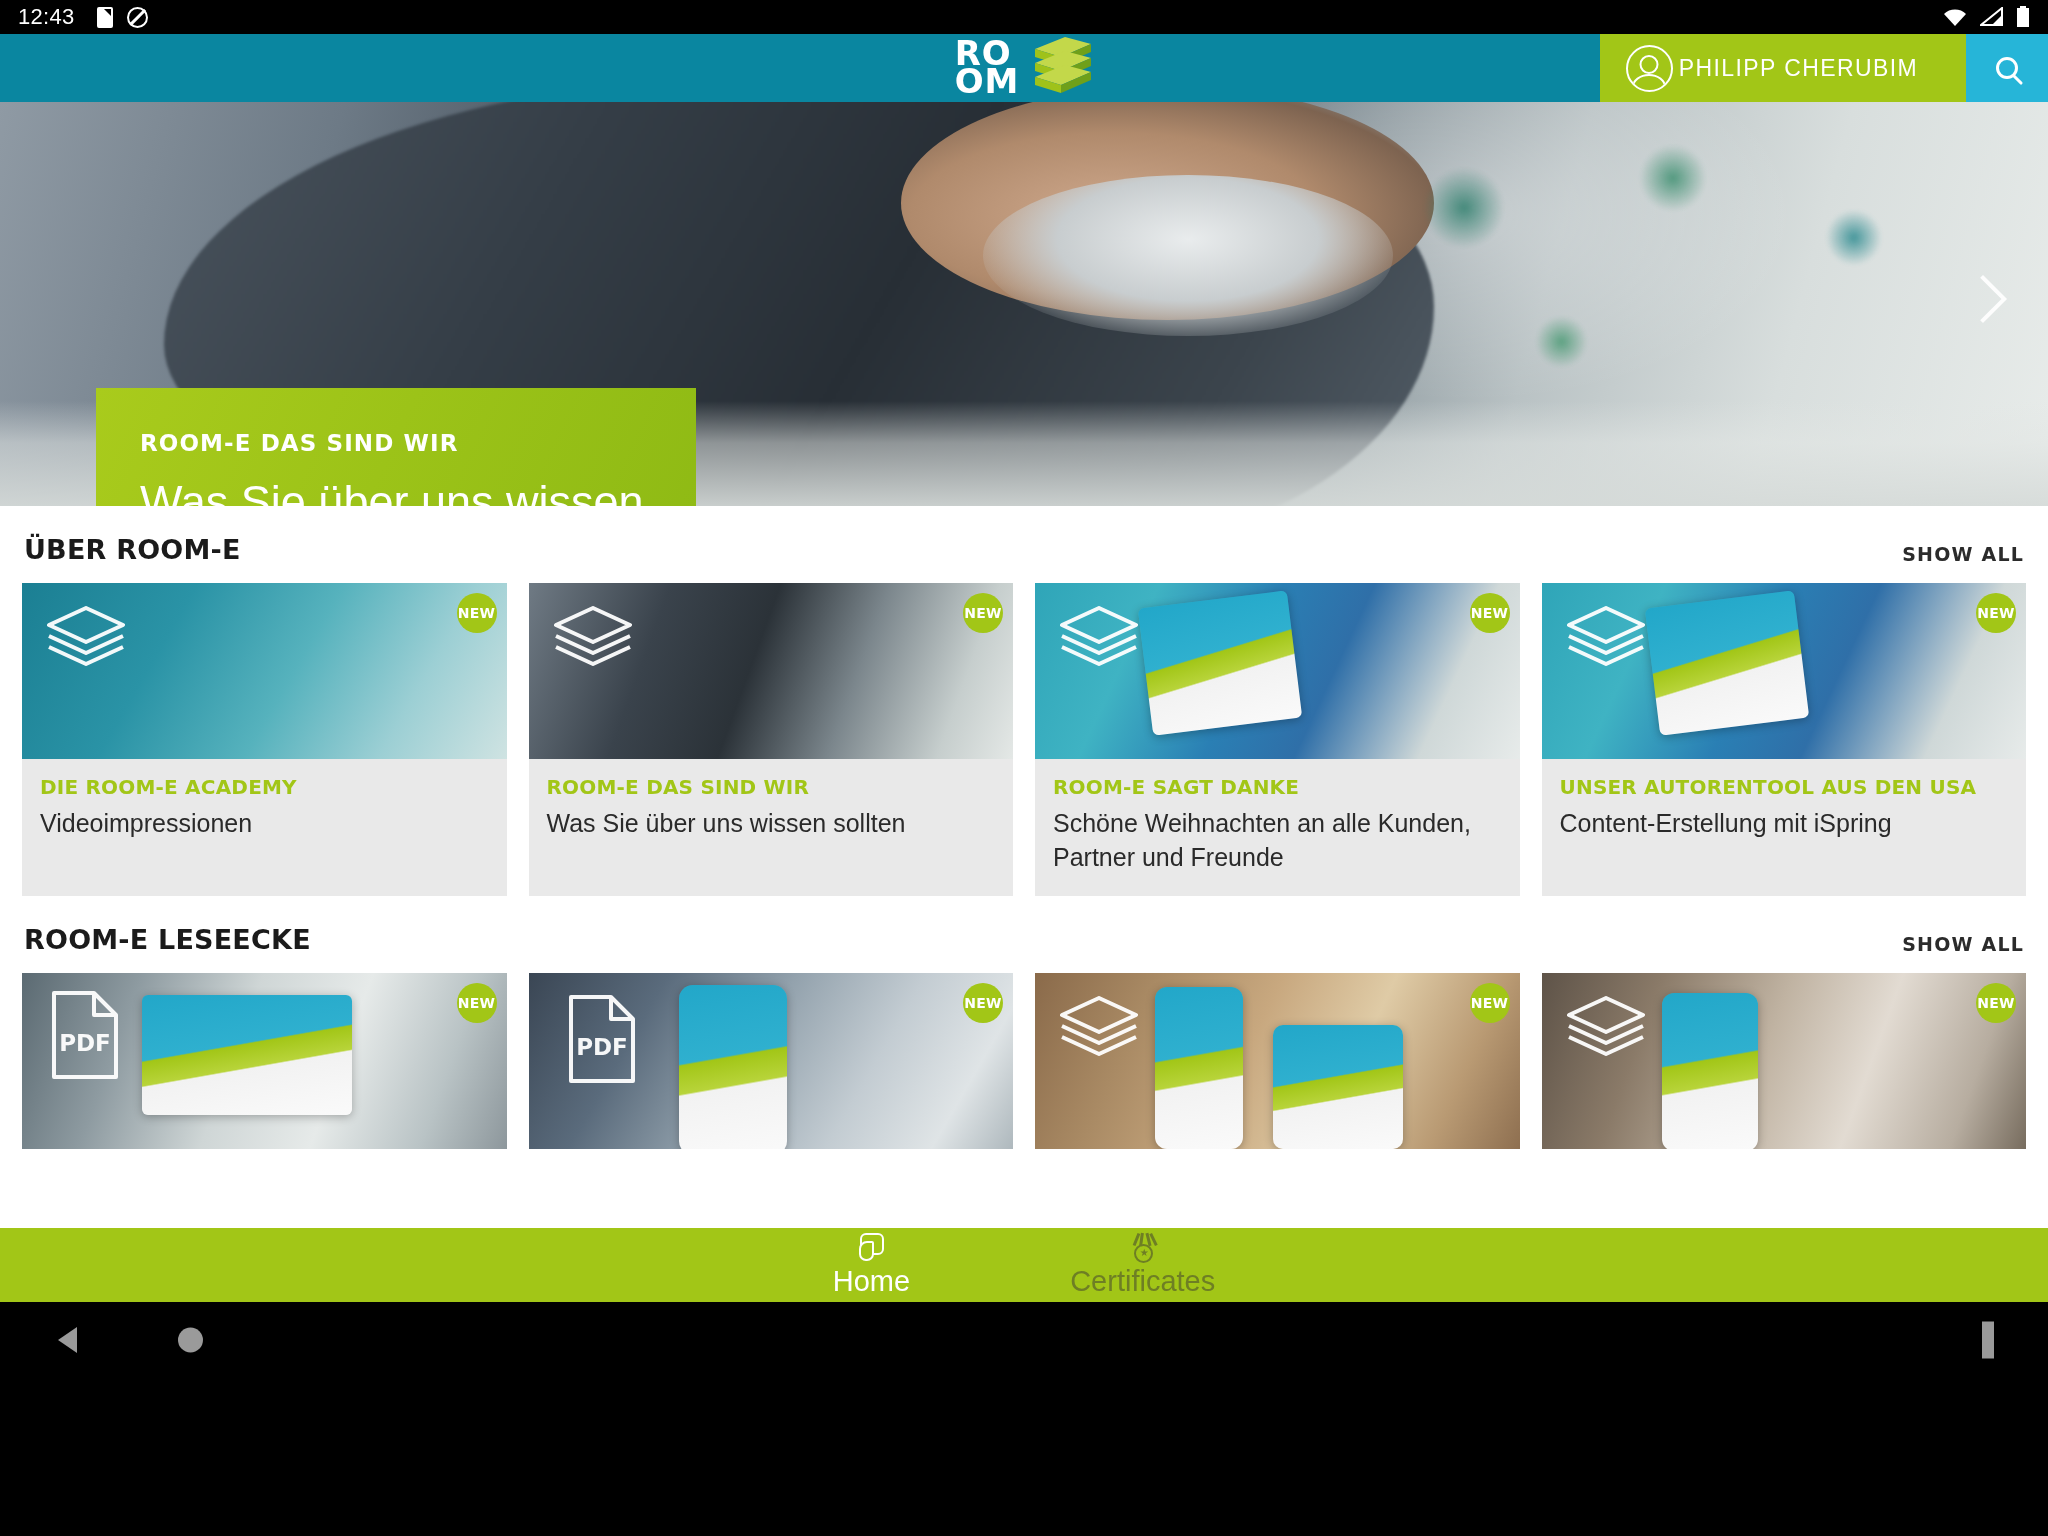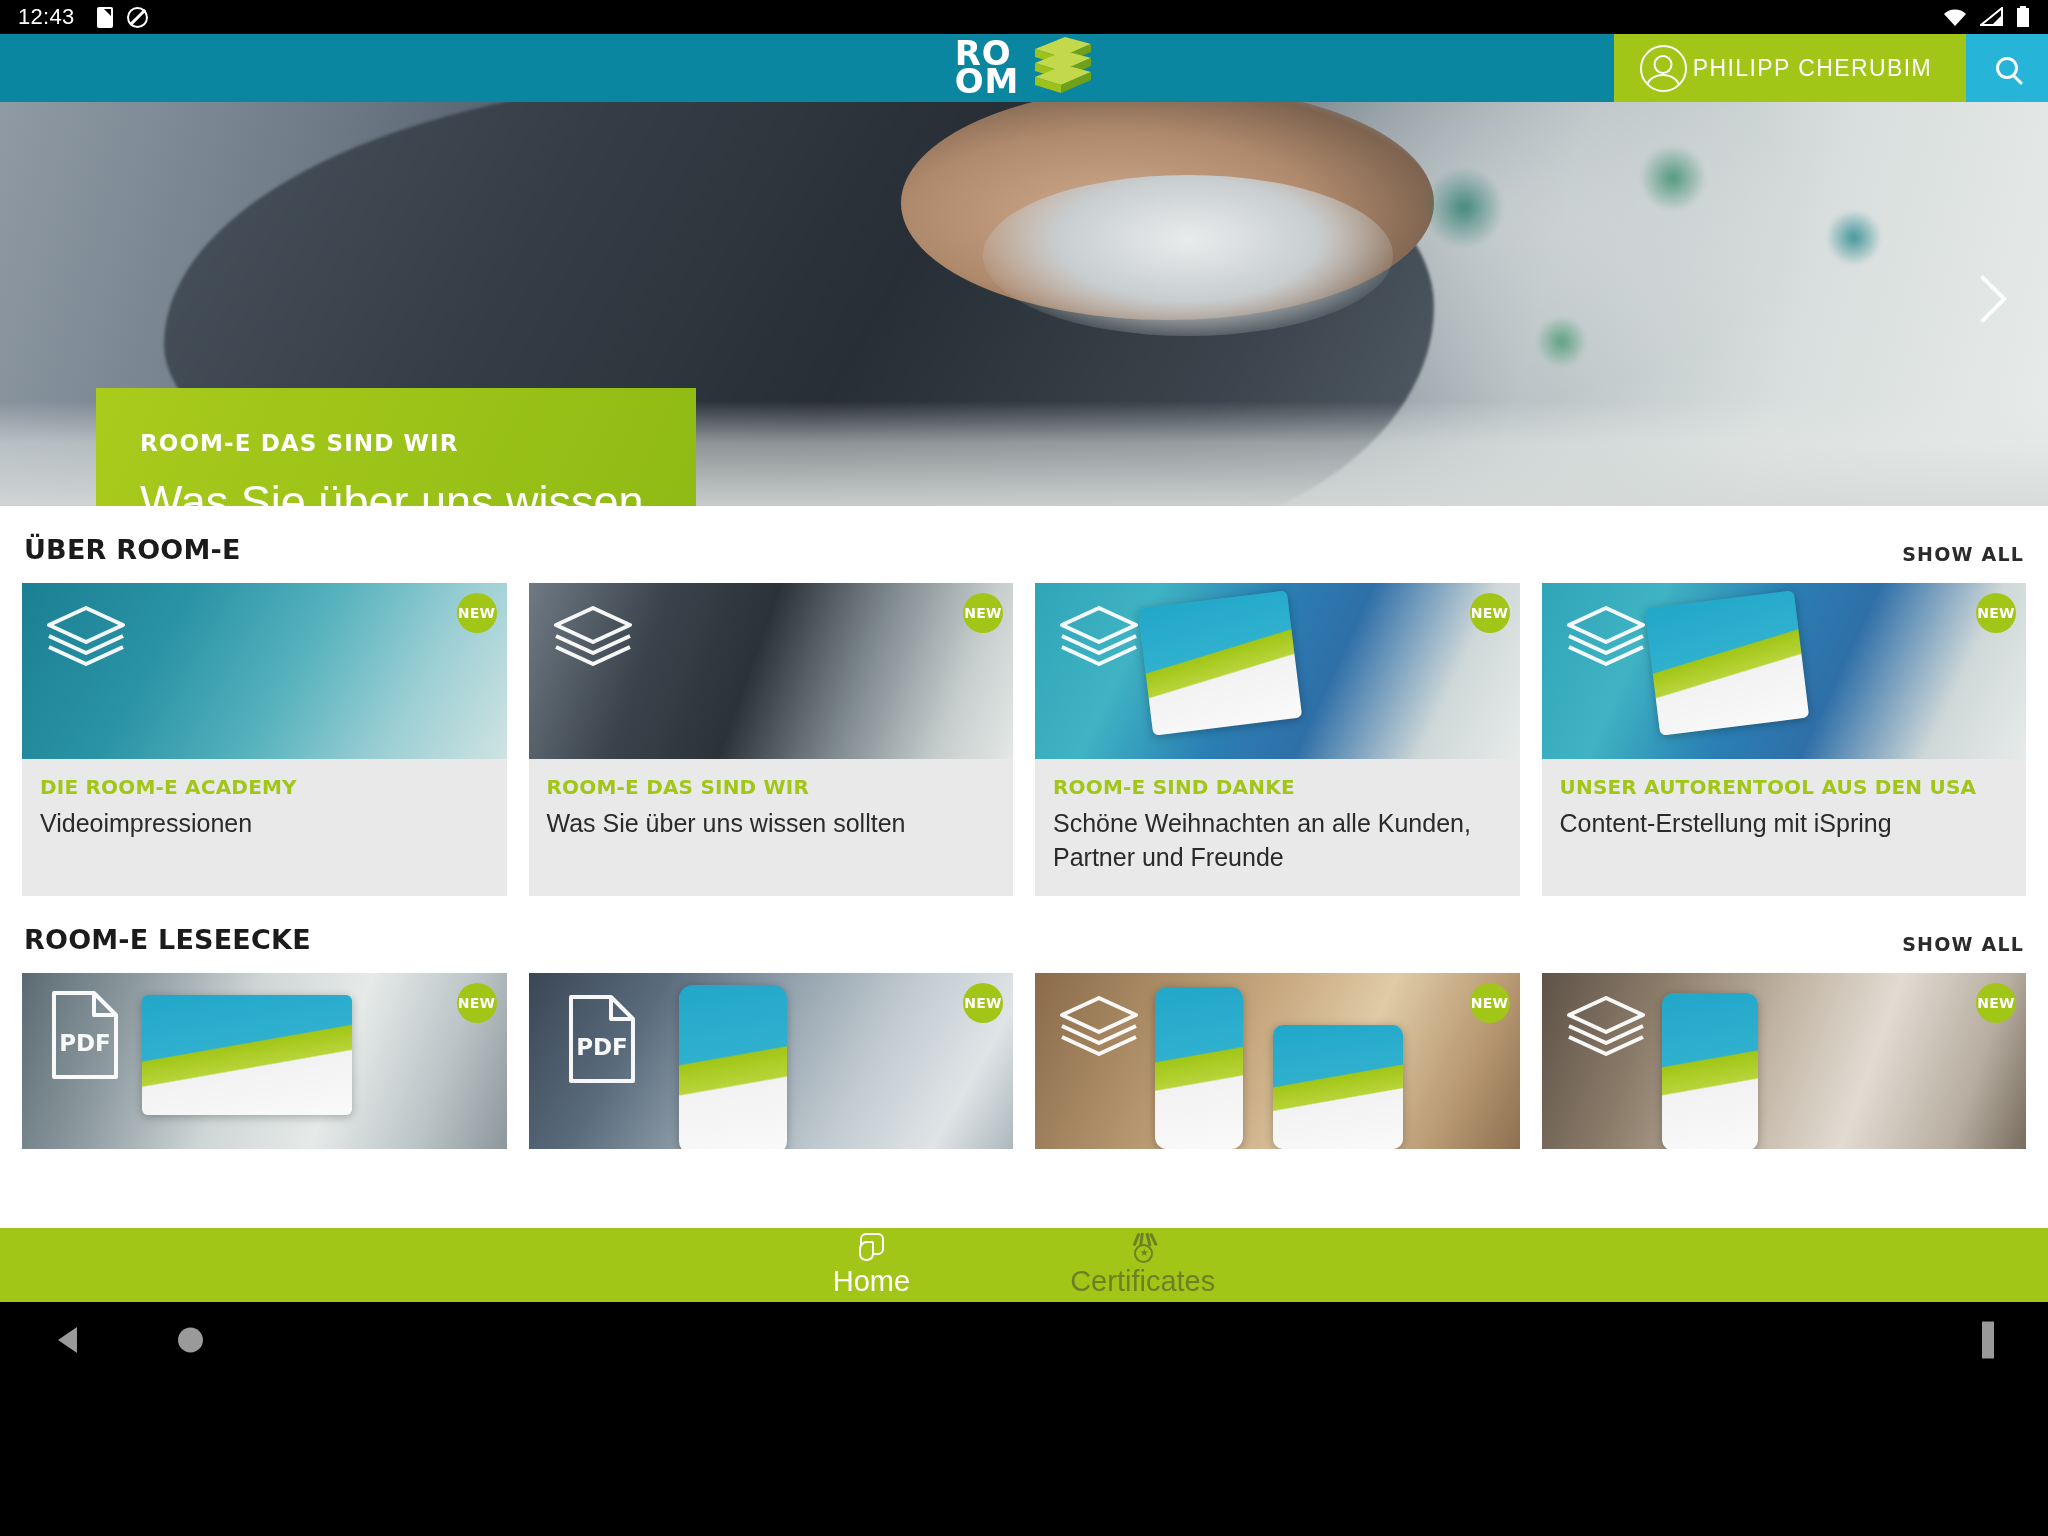--- a/index.html
+++ b/index.html
@@ -35,21 +35,21 @@
   .logo-text{
     display:flex; flex-direction:column; line-height:.82;
     font-weight:800; font-size:34px; color:#fff; letter-spacing:1px;
     font-family:"DejaVu Sans", sans-serif;
   }
   .logo-text span{ display:block; }
   .logo-blocks{ margin-left:2px; }
 
   .user-chip{
     margin-left:auto; background:#a2c617; display:flex; align-items:center;
-    padding:0 34px 0 26px; gap:6px; z-index:3; min-width:336px;
+    padding:0 48px 0 26px; gap:6px; z-index:3; min-width:336px;
   }
   .avatar{
     width:47px;height:47px;border:2.5px solid #fff;border-radius:50%;
     position:relative; flex:0 0 auto; overflow:hidden;
   }
   .avatar::before{content:"";position:absolute;left:50%;top:8px;transform:translateX(-50%);
     width:15px;height:15px;border:2.5px solid #fff;border-radius:50%;}
   .avatar::after{content:"";position:absolute;left:50%;bottom:-10px;transform:translateX(-50%);
     width:30px;height:22px;border:2.5px solid #fff;border-radius:50%;}
   .username{ color:#fff; font-size:23px; letter-spacing:1.4px; white-space:nowrap; }
@@ -323,21 +323,21 @@
         <svg class="ov-icon" width="84" height="66" viewBox="0 0 84 66">
           <g fill="none" stroke="#fff" stroke-width="4" stroke-linejoin="round">
             <polygon points="42,5 79,22 42,39 5,22"></polygon>
             <polyline points="5,33 42,50 79,33"></polyline>
             <polyline points="5,44 42,61 79,44"></polyline>
           </g>
         </svg>
         <div class="badge-new">NEW</div>
       </div>
       <div class="card-body">
-        <div class="card-kicker">ROOM-E SIND DANKE</div>
+        <div class="card-kicker">ROOM-E SAGT DANKE</div>
         <div class="card-title">Schöne Weihnachten an alle Kunden, Partner und Freunde</div>
       </div>
     </div>
 
     <div class="card">
       <div class="thumb t-blue">
         <div class="dev-screen" style="left:110px;top:16px;width:150px;height:128px;transform:rotate(-7deg);"></div>
         <svg class="ov-icon" width="84" height="66" viewBox="0 0 84 66">
           <g fill="none" stroke="#fff" stroke-width="4" stroke-linejoin="round">
             <polygon points="42,5 79,22 42,39 5,22"></polygon>

